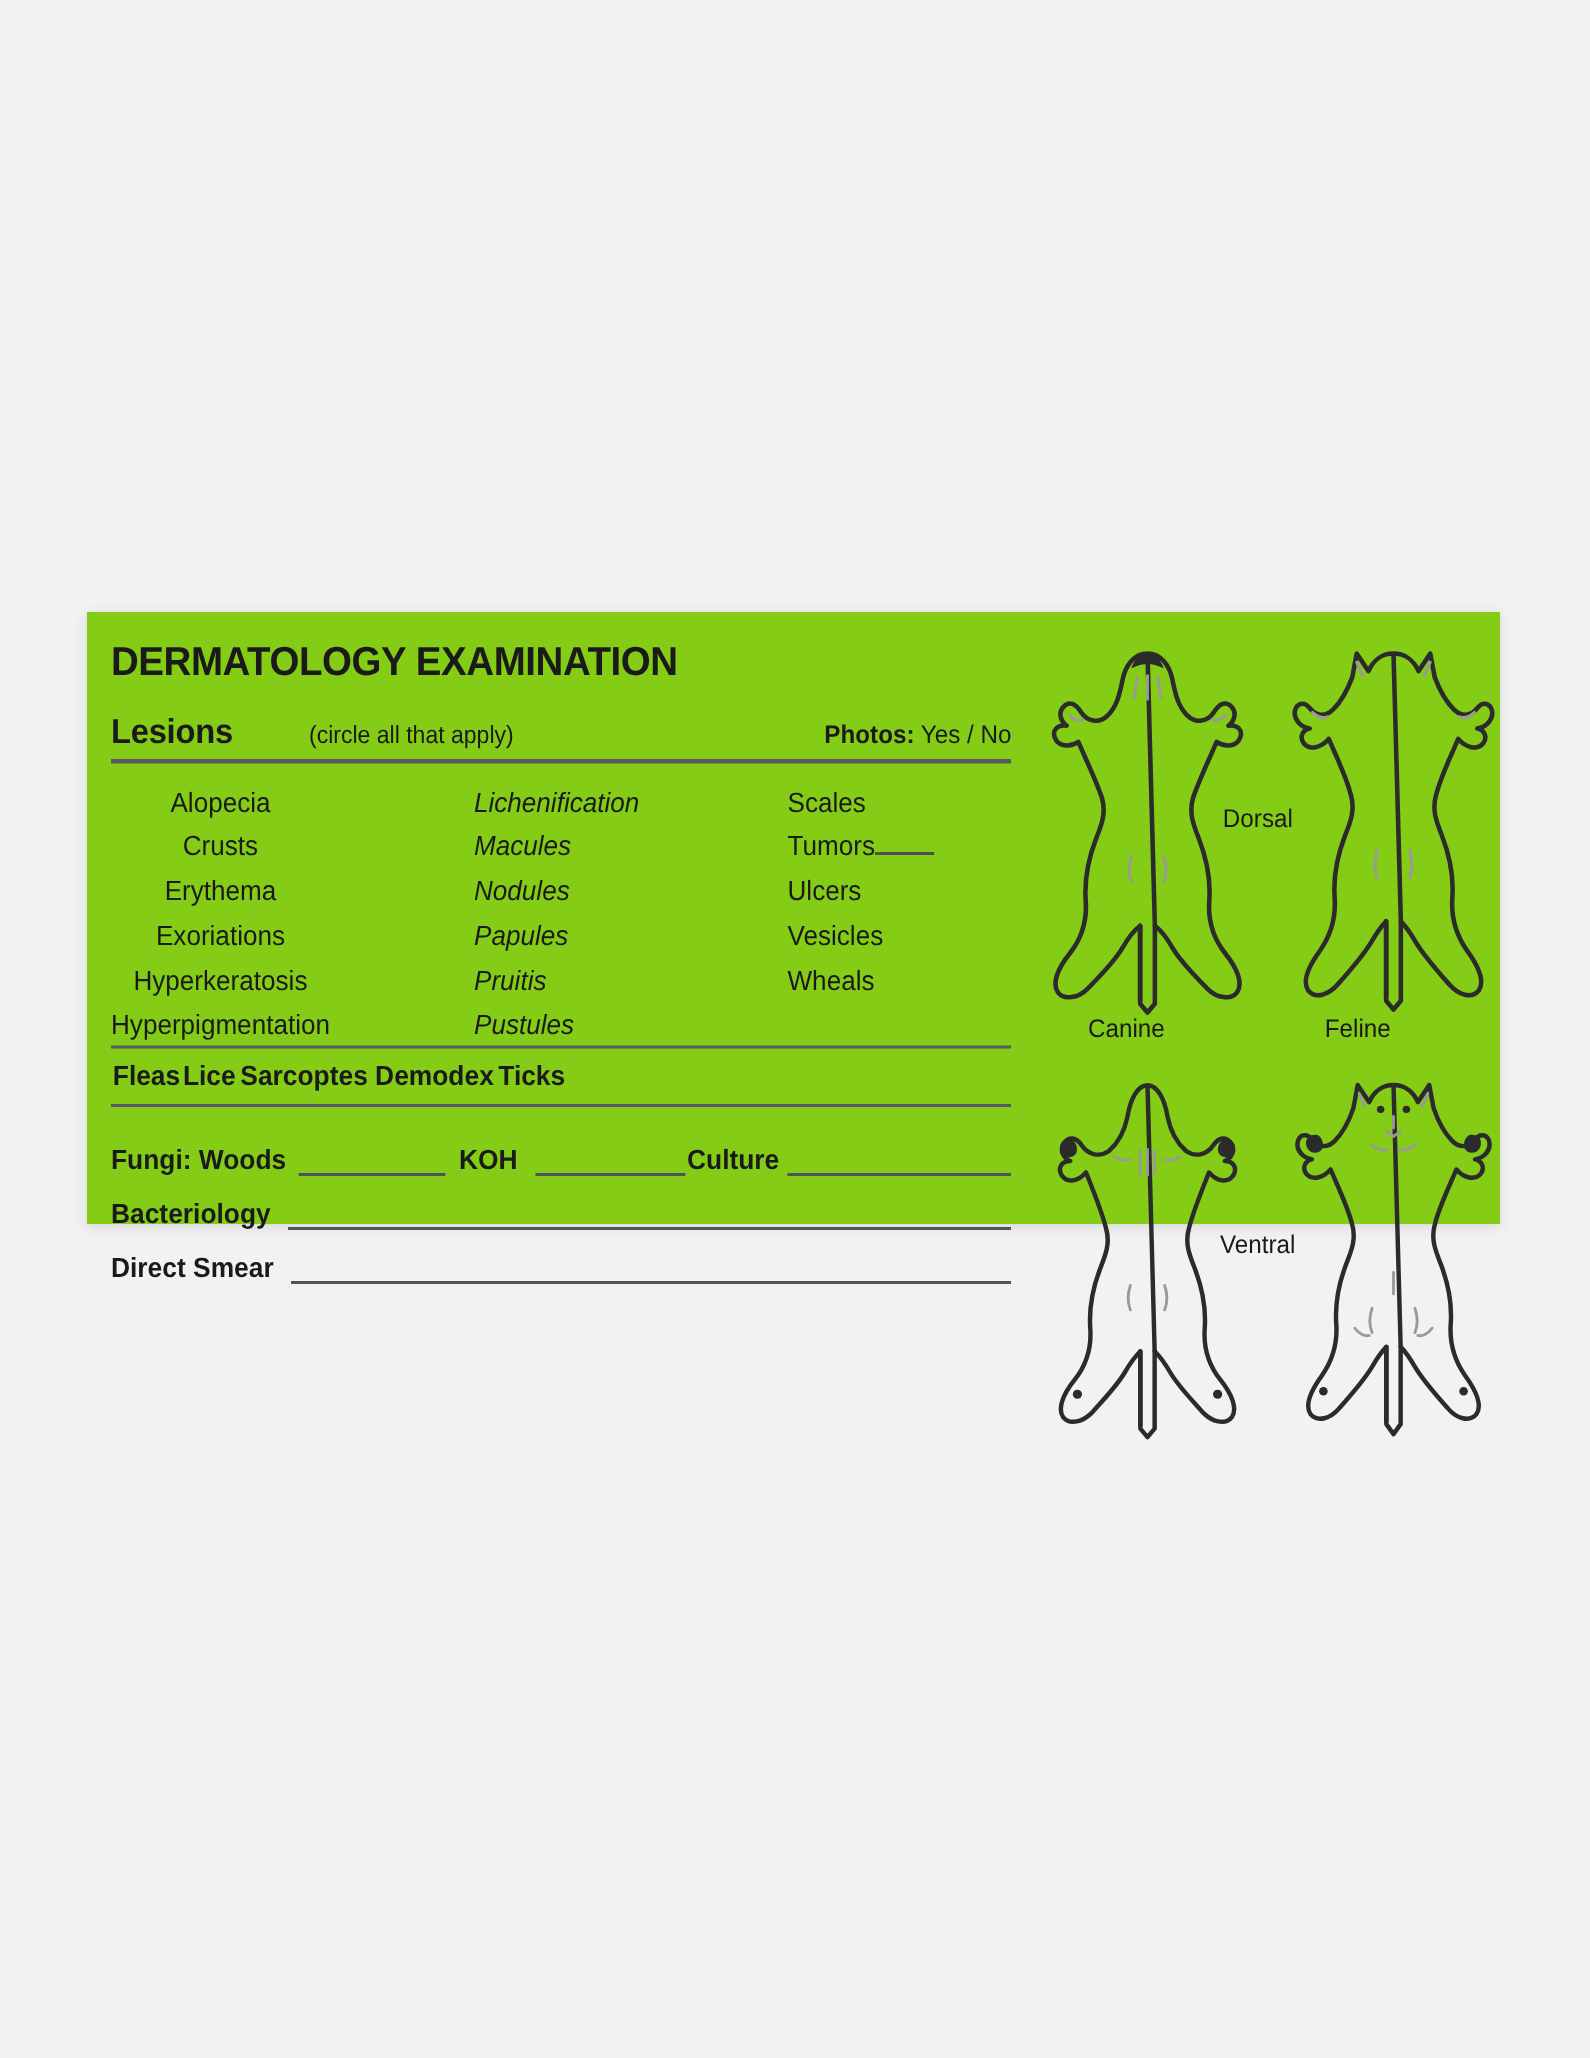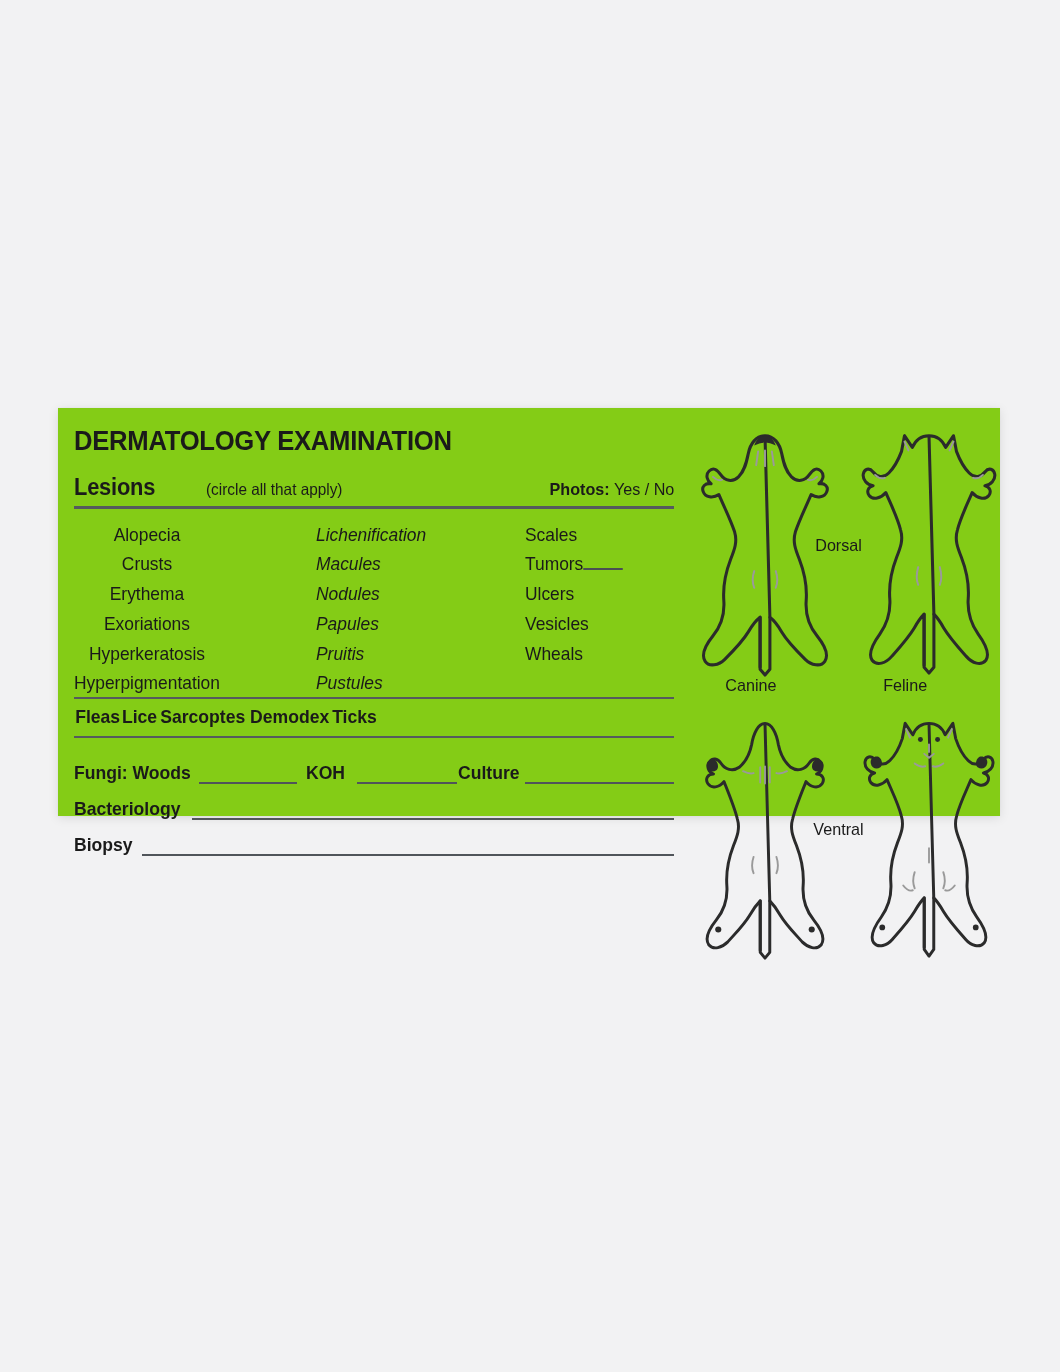--- a/index.html
+++ b/index.html
@@ -273,25 +273,25 @@
         <span class="blank fixed-w" style="width:100px; margin-left:10px;"></span>
         <span class="gap-label" style="margin-left:1px;">Culture</span>
         <span class="blank" style="margin-left:2px;"></span>
       </div>
 
       <div class="fill-row">
         <span class="fill-label">Bacteriology</span>
         <span class="blank"></span>
       </div>
 
-
       <div class="fill-row">
-        <span class="fill-label">Biopsy</span>
+        <span class="fill-label">Direct Smear</span>
         <span class="blank"></span>
       </div>
+
 
 
     </div>
   </div>
 
   <div id="diagram-panel">
 
     <svg viewBox="0 0 150 260" width="150" height="255" style="position:absolute; left:8px; top:8px;">
       <path class="outline" d="M75 14
         C66 14 60 22 58 32

